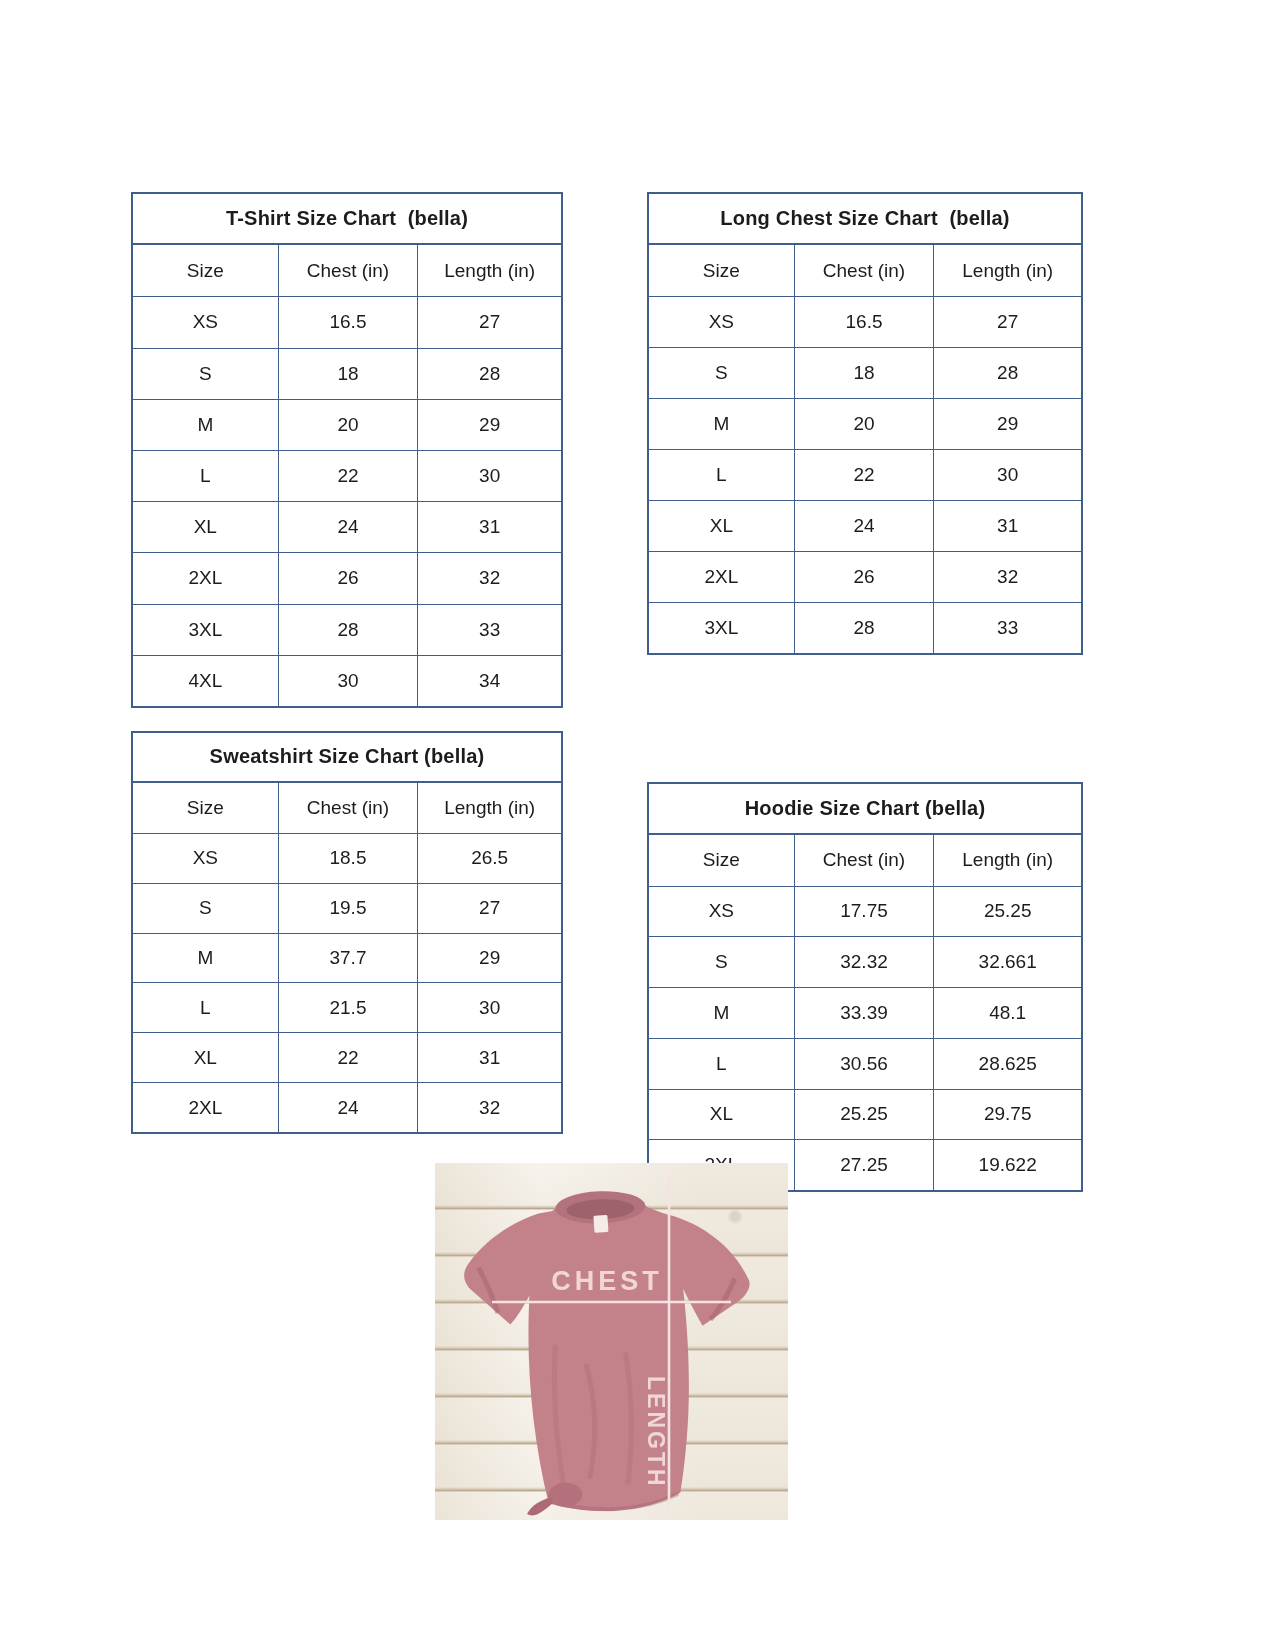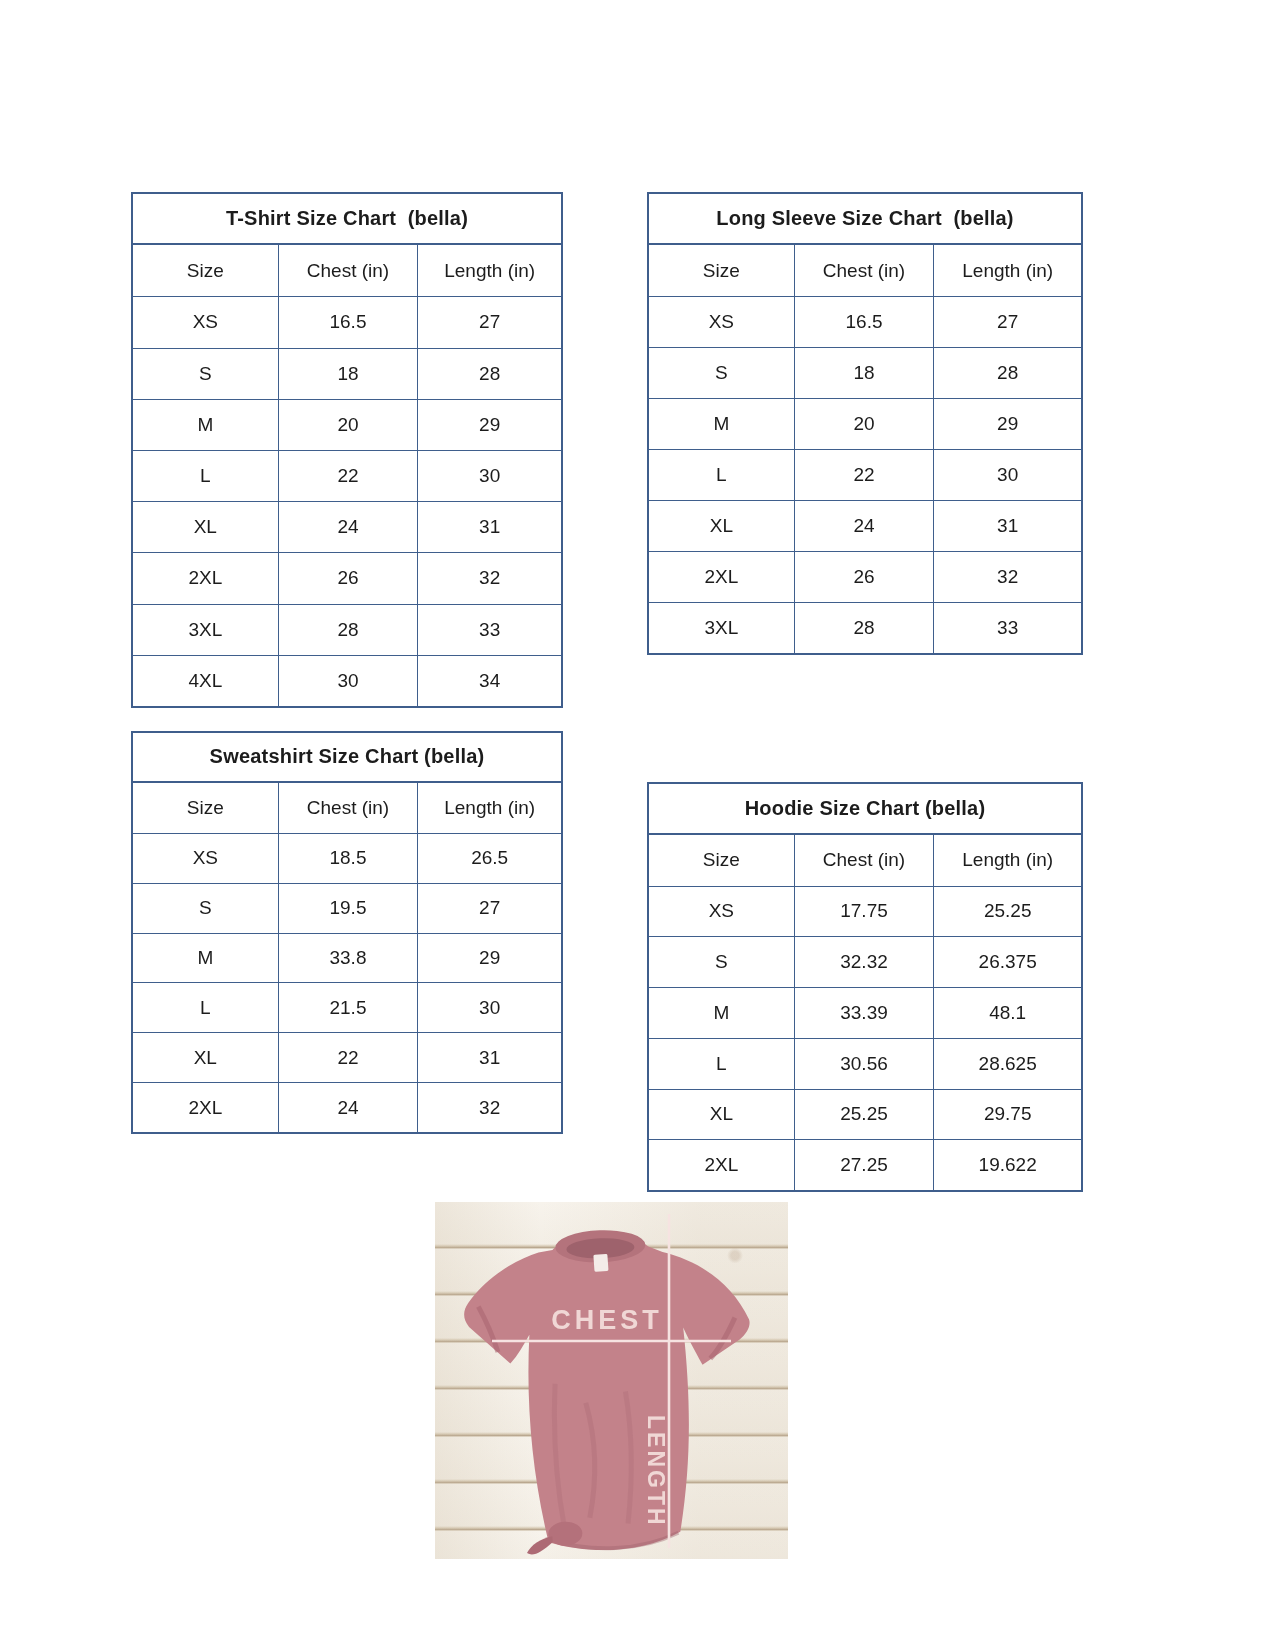--- a/index.html
+++ b/index.html
@@ -26,21 +26,21 @@
   .cell.col2, .cell.col3 { border-left:1.5px solid #3f5e8c; }
   .cell.data { border-top:1.5px solid #3f5e8c; }
 
   .t1 { left:131px; top:192px;  width:432px; height:516px; grid-template-rows:repeat(10,1fr); grid-template-columns:146fr 141fr 145fr; }
   .t2 { left:647px; top:192px;  width:436px; height:463px; grid-template-rows:repeat(9,1fr);  grid-template-columns:146fr 141fr 149fr; }
   .t3 { left:131px; top:731px;  width:432px; height:403px; grid-template-rows:repeat(8,1fr);  grid-template-columns:146fr 141fr 145fr; }
   .t4 { left:647px; top:742px;  width:436px; height:410px; grid-template-rows:repeat(8,1fr);  grid-template-columns:146fr 141fr 149fr;margin-top:40px; }
 
   
   .photo {
-    position:absolute; left:435px; top:1202px; width:353px; height:357px;
+    position:absolute; left:435px; top:1163px; width:353px; height:357px;
     overflow:hidden;
   }
   .wood {
     position:absolute; inset:0;
     background:
       radial-gradient(circle at 62% 58%, rgba(186,150,110,0.30) 0 5px, rgba(186,150,110,0) 9px),
       radial-gradient(circle at 18% 30%, rgba(160,130,100,0.25) 0 4px, rgba(160,130,100,0) 8px),
       radial-gradient(circle at 85% 15%, rgba(160,130,100,0.22) 0 4px, rgba(160,130,100,0) 8px),
       linear-gradient(90deg, rgba(205,190,165,0.25) 0%, rgba(255,255,255,0) 30%, rgba(205,190,165,0.18) 75%),
       repeating-linear-gradient(180deg,
@@ -84,21 +84,21 @@
       <div class="cell data col3">32</div>
       <div class="cell data col1">3XL</div>
       <div class="cell data col2">28</div>
       <div class="cell data col3">33</div>
       <div class="cell data col1">4XL</div>
       <div class="cell data col2">30</div>
       <div class="cell data col3">34</div>
     </div>
 
   <div class="size-table t2">
-    <div class="tbl-title">Long Sleeve Size Chart  (bella)</div>
+    <div class="tbl-title">Long Chest Size Chart  (bella)</div>
     <div class="cell head col1">Size</div>
     <div class="cell head col2">Chest (in)</div>
     <div class="cell head col3">Length (in)</div>
   <div class="cell data col1">XS</div>
       <div class="cell data col2">16.5</div>
       <div class="cell data col3">27</div>
       <div class="cell data col1">S</div>
       <div class="cell data col2">18</div>
       <div class="cell data col3">28</div>
       <div class="cell data col1">M</div>
@@ -123,21 +123,21 @@
     <div class="cell head col1">Size</div>
     <div class="cell head col2">Chest (in)</div>
     <div class="cell head col3">Length (in)</div>
   <div class="cell data col1">XS</div>
       <div class="cell data col2">18.5</div>
       <div class="cell data col3">26.5</div>
       <div class="cell data col1">S</div>
       <div class="cell data col2">19.5</div>
       <div class="cell data col3">27</div>
       <div class="cell data col1">M</div>
-      <div class="cell data col2">33.8</div>
+      <div class="cell data col2">37.7</div>
       <div class="cell data col3">29</div>
       <div class="cell data col1">L</div>
       <div class="cell data col2">21.5</div>
       <div class="cell data col3">30</div>
       <div class="cell data col1">XL</div>
       <div class="cell data col2">22</div>
       <div class="cell data col3">31</div>
       <div class="cell data col1">2XL</div>
       <div class="cell data col2">24</div>
       <div class="cell data col3">32</div>
@@ -146,21 +146,21 @@
   <div class="size-table t4">
     <div class="tbl-title">Hoodie Size Chart (bella)</div>
     <div class="cell head col1">Size</div>
     <div class="cell head col2">Chest (in)</div>
     <div class="cell head col3">Length (in)</div>
   <div class="cell data col1">XS</div>
       <div class="cell data col2">17.75</div>
       <div class="cell data col3">25.25</div>
       <div class="cell data col1">S</div>
       <div class="cell data col2">32.32</div>
-      <div class="cell data col3">26.375</div>
+      <div class="cell data col3">32.661</div>
       <div class="cell data col1">M</div>
       <div class="cell data col2">33.39</div>
       <div class="cell data col3">48.1</div>
       <div class="cell data col1">L</div>
       <div class="cell data col2">30.56</div>
       <div class="cell data col3">28.625</div>
       <div class="cell data col1">XL</div>
       <div class="cell data col2">25.25</div>
       <div class="cell data col3">29.75</div>
       <div class="cell data col1">2XL</div>

